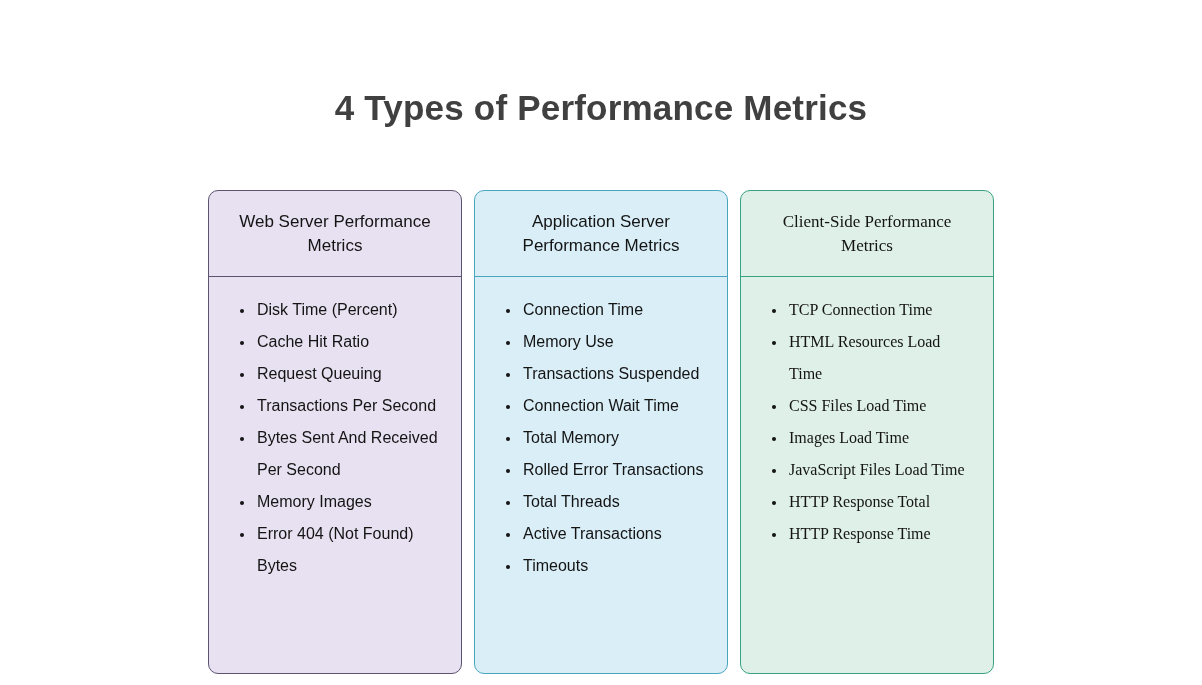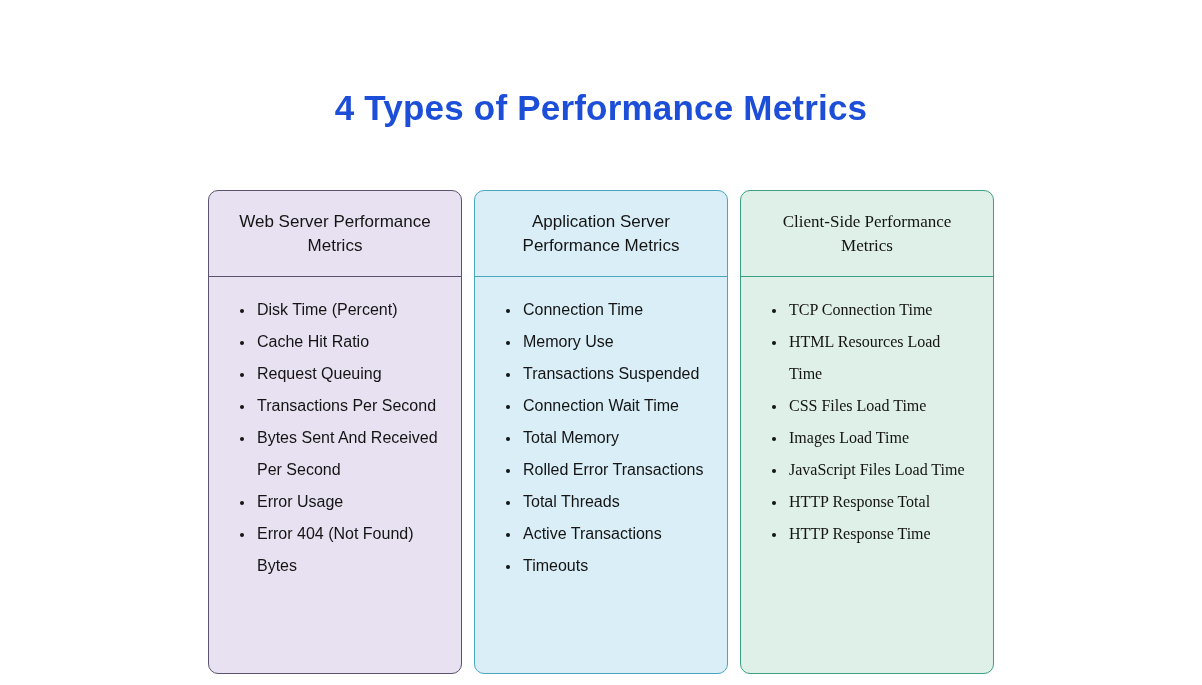--- a/index.html
+++ b/index.html
@@ -9,21 +9,21 @@
     font-family: "Liberation Sans", sans-serif;
     color: #1b1b1b;
     overflow: hidden;
   }
   .page-title {
     margin-top: 88px;
     text-align: center;
     font-size: 35px;
     font-weight: 700;
     letter-spacing: 0.2px;
-    color: #1d4ed8;
+    color: #404040;
   }
   .cards-row {
     margin-top: 62px;
     display: flex;
     justify-content: center;
     gap: 12px;
   }
   .card {
     width: 254px;
     height: 484px;
@@ -65,21 +65,21 @@
 <div class="cards-row">
 
   <section class="card" style="background-color: rgb(232, 225, 241); border-color: rgb(91, 83, 112);">
     <header class="card-header" style="border-bottom-color: rgb(91, 83, 112);">Web Server Performance Metrics</header>
     <ul class="card-list">
       <li>Disk Time (Percent)</li>
       <li>Cache Hit Ratio</li>
       <li>Request Queuing</li>
       <li>Transactions Per Second</li>
       <li>Bytes Sent And Received Per Second</li>
-      <li>Error Usage</li>
+      <li>Memory Images</li>
       <li>Error 404 (Not Found) Bytes</li>
     </ul>
   </section>
 
   <section class="card" style="background-color: rgb(217, 238, 247); border-color: rgb(74, 166, 189);">
     <header class="card-header" style="border-bottom-color: rgb(74, 166, 189);">Application Server Performance Metrics</header>
     <ul class="card-list">
       <li>Connection Time</li>
       <li>Memory Use</li>
       <li>Transactions Suspended</li>

